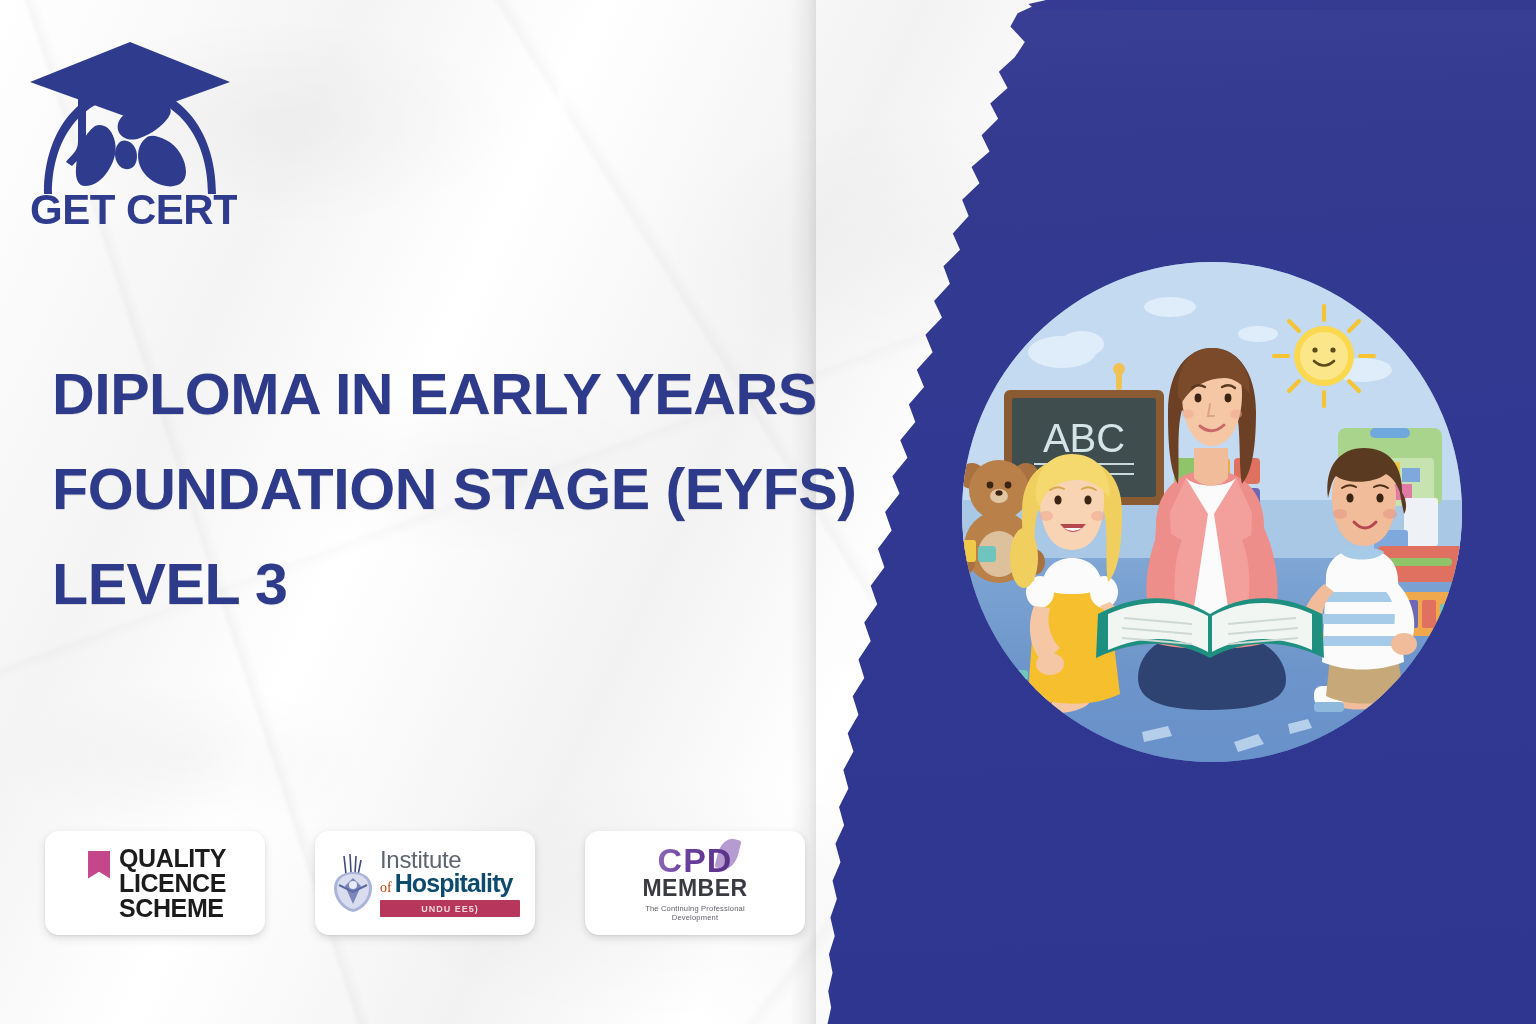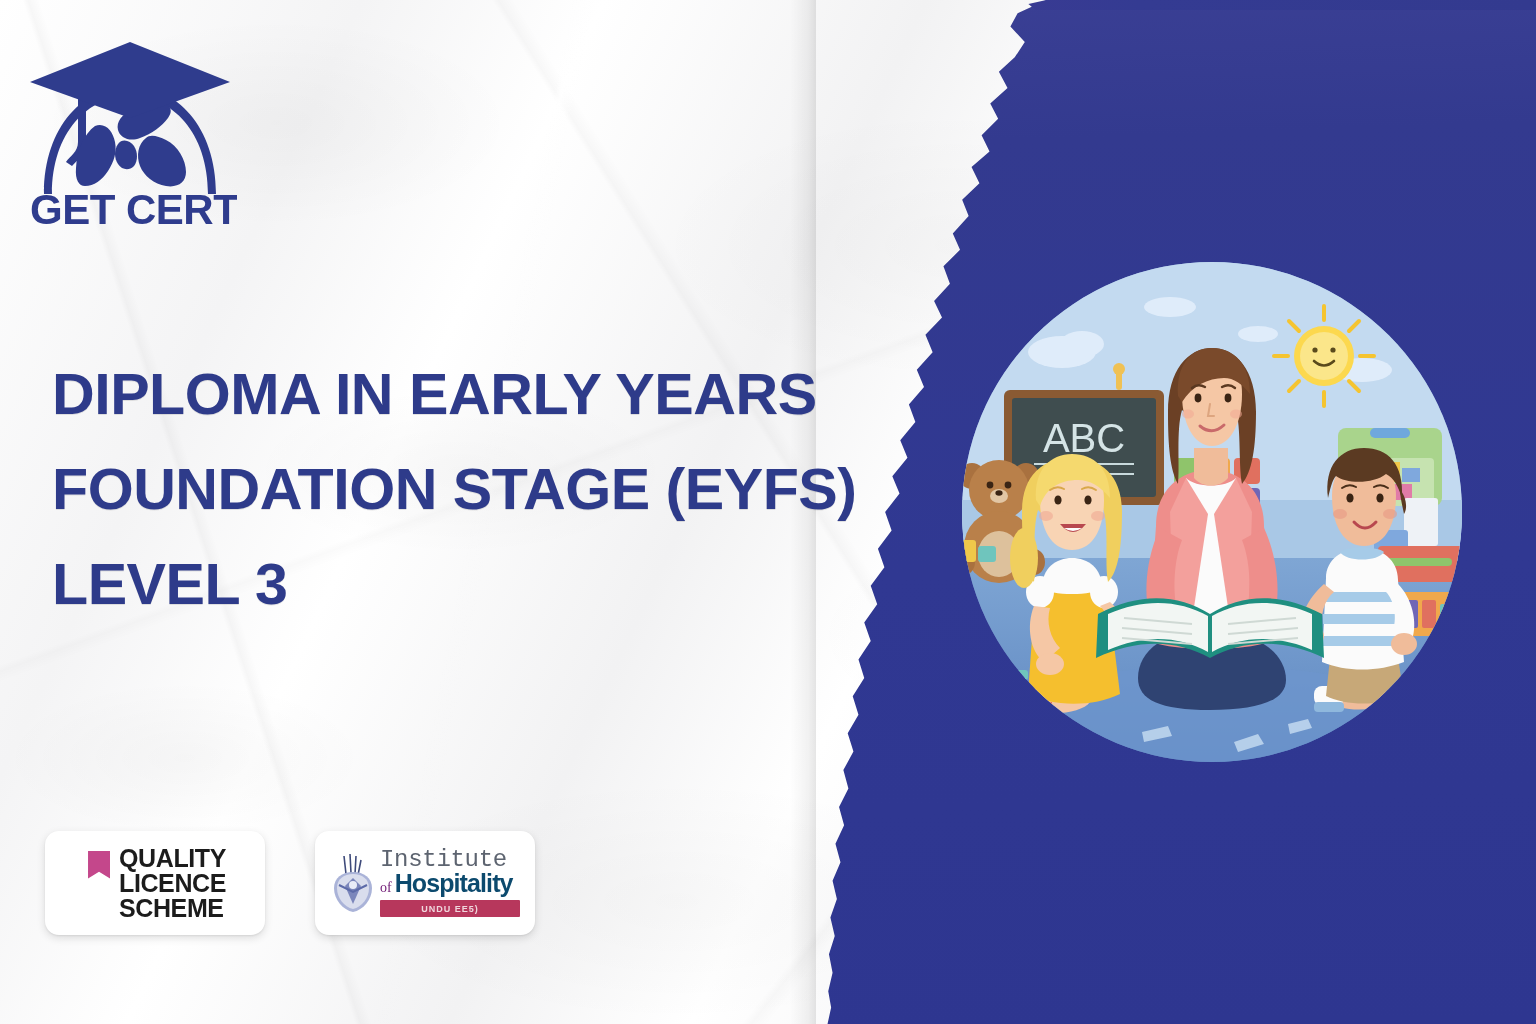--- a/index.html
+++ b/index.html
@@ -129,25 +129,25 @@
     font-weight:700; font-size:25px; line-height:25px;
     color:#1c1c1c; letter-spacing:-0.4px;
   }
   .qls-text span{ display:block; }
 
   
   .ioh{ display:flex; align-items:center; gap:4px; padding:0 6px; }
   .ioh-crest{ width:46px; height:62px; flex:0 0 auto; position:relative; }
   .ioh-right{ display:flex; flex-direction:column; align-items:flex-start; }
   .ioh-l1{
-    font-family:Liberation Mono, monospace;
+    font-family:Liberation Sans, sans-serif;
     font-size:24px; color:#5d6470; line-height:22px; letter-spacing:-0.3px;
   }
   .ioh-l2{ display:flex; align-items:baseline; gap:3px; }
-  .ioh-of{ font-family:"Liberation Serif", serif; font-size:14px; color:#701a75; }
+  .ioh-of{ font-family:"Liberation Serif", serif; font-size:14px; color:#c2410c; }
   .ioh-hosp{
     font-family:"Liberation Sans", sans-serif; font-weight:700;
     font-size:25px; color:#0c4a6e; letter-spacing:-0.9px; line-height:25px;
   }
   .ioh-bar{
     margin-top:4px; width:140px; height:17px;
     background:#b7375c; border-radius:1px;
     display:flex; align-items:center; justify-content:center;
   }
   .ioh-bar-text{
@@ -280,20 +280,33 @@
             <span class="ioh-of">of</span>
             <span class="ioh-hosp">Hospitality</span>
           </div>
           <div class="ioh-bar">
             <span class="ioh-bar-text">UNDU EE5)</span>
           </div>
         </div>
       </div>
     </div>
 
+    <div class="badge">
+      <div class="cpd">
+        <div class="cpd-top">
+          <div class="cpd-leaf"></div>
+          <div class="cpd-word">CPD</div>
+        </div>
+        <div class="cpd-member">MEMBER</div>
+        <div class="cpd-sub">
+          <span>The Continuing Professional</span>
+          <span>Development</span>
+        </div>
+      </div>
+    </div>
 
   </div>
 
   <div class="illo">
     <svg viewBox="0 0 540 520">
       <defs>
         <radialGradient id="vig" cx="50%" cy="48%" r="54%">
           <stop offset="0%" stop-color="#cfe2f4"></stop>
           <stop offset="62%" stop-color="#b5cfea"></stop>
           <stop offset="88%" stop-color="#9cbde0"></stop>

